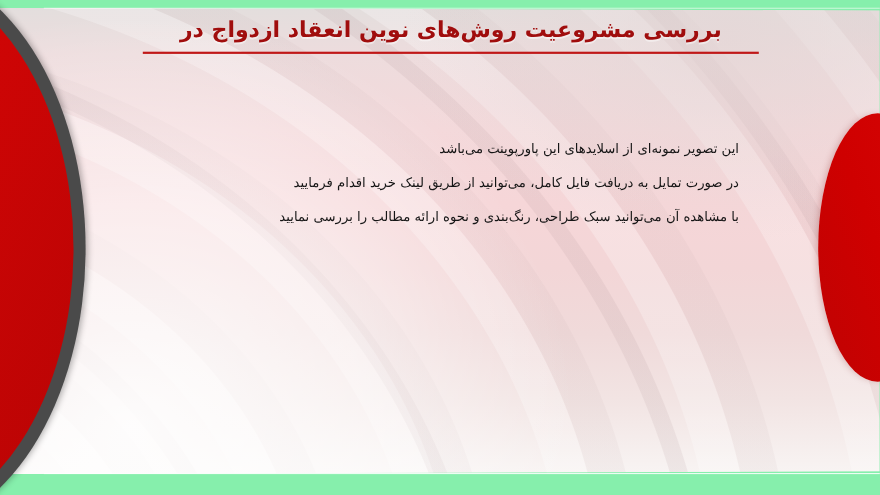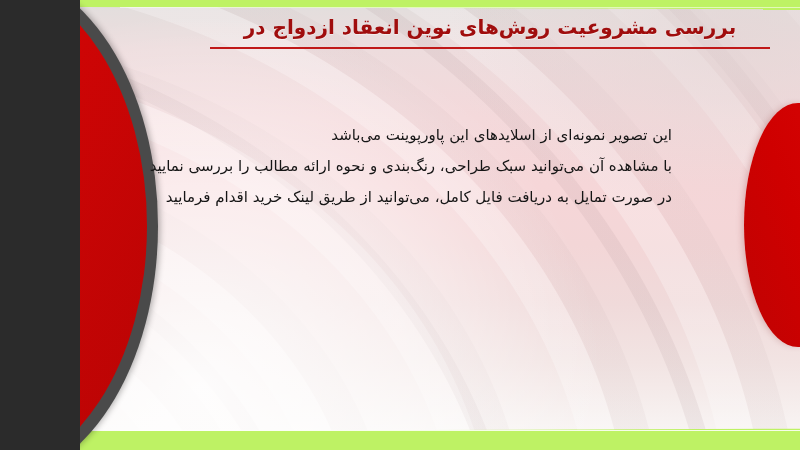--- a/index.html
+++ b/index.html
@@ -11,24 +11,24 @@
   body {
     width: 800px;
     height: 450px;
     overflow: hidden;
     font-family: "DejaVu Sans", "Liberation Sans", sans-serif;
   }
 
   
   #slide {
     position: relative;
-    width: 720px;
+    width: 800px;
     height: 450px;
     overflow: hidden;
-    background: #bef264;   
+    background: #86efac;   
   }
 
   
   .content-plate {
     position: absolute;
     left: 0;
     top: 7px;
     width: 800px;
     height: 424px;
     overflow: hidden;
@@ -170,21 +170,21 @@
     position: absolute;
     right: 128px;
     top: 120px;
     width: 560px;
     text-align: right;
     direction: rtl;
     z-index: 6;
   }
   .body-line {
     color: #151515;
-    font-size: 15px;
+    font-size: 12px;
     line-height: 31px;
     white-space: nowrap;
   }
 
   
   .seam-top {
     position: absolute;
     left: 40px; top: 7px; right: 0; height: 1px;
     background: rgba(255,255,255,0.55);
   }
@@ -214,17 +214,17 @@
 
   <div class="right-red"></div>
 
   <div class="title-block">
     <div class="title-line">بررسی مشروعیت روش‌های نوین انعقاد ازدواج در</div>
     <div class="title-rule"></div>
   </div>
 
   <div class="body-block">
     <div class="body-line">این تصویر نمونه‌ای از اسلایدهای این پاورپوینت می‌باشد</div>
+    <div class="body-line">در صورت تمایل به دریافت فایل کامل، می‌توانید از طریق لینک خرید اقدام فرمایید</div>
     <div class="body-line">با مشاهده آن می‌توانید سبک طراحی، رنگ‌بندی و نحوه ارائه مطالب را بررسی نمایید</div>
-    <div class="body-line">در صورت تمایل به دریافت فایل کامل، می‌توانید از طریق لینک خرید اقدام فرمایید</div>
   </div>
 
 </div>
 
 </body></html>

